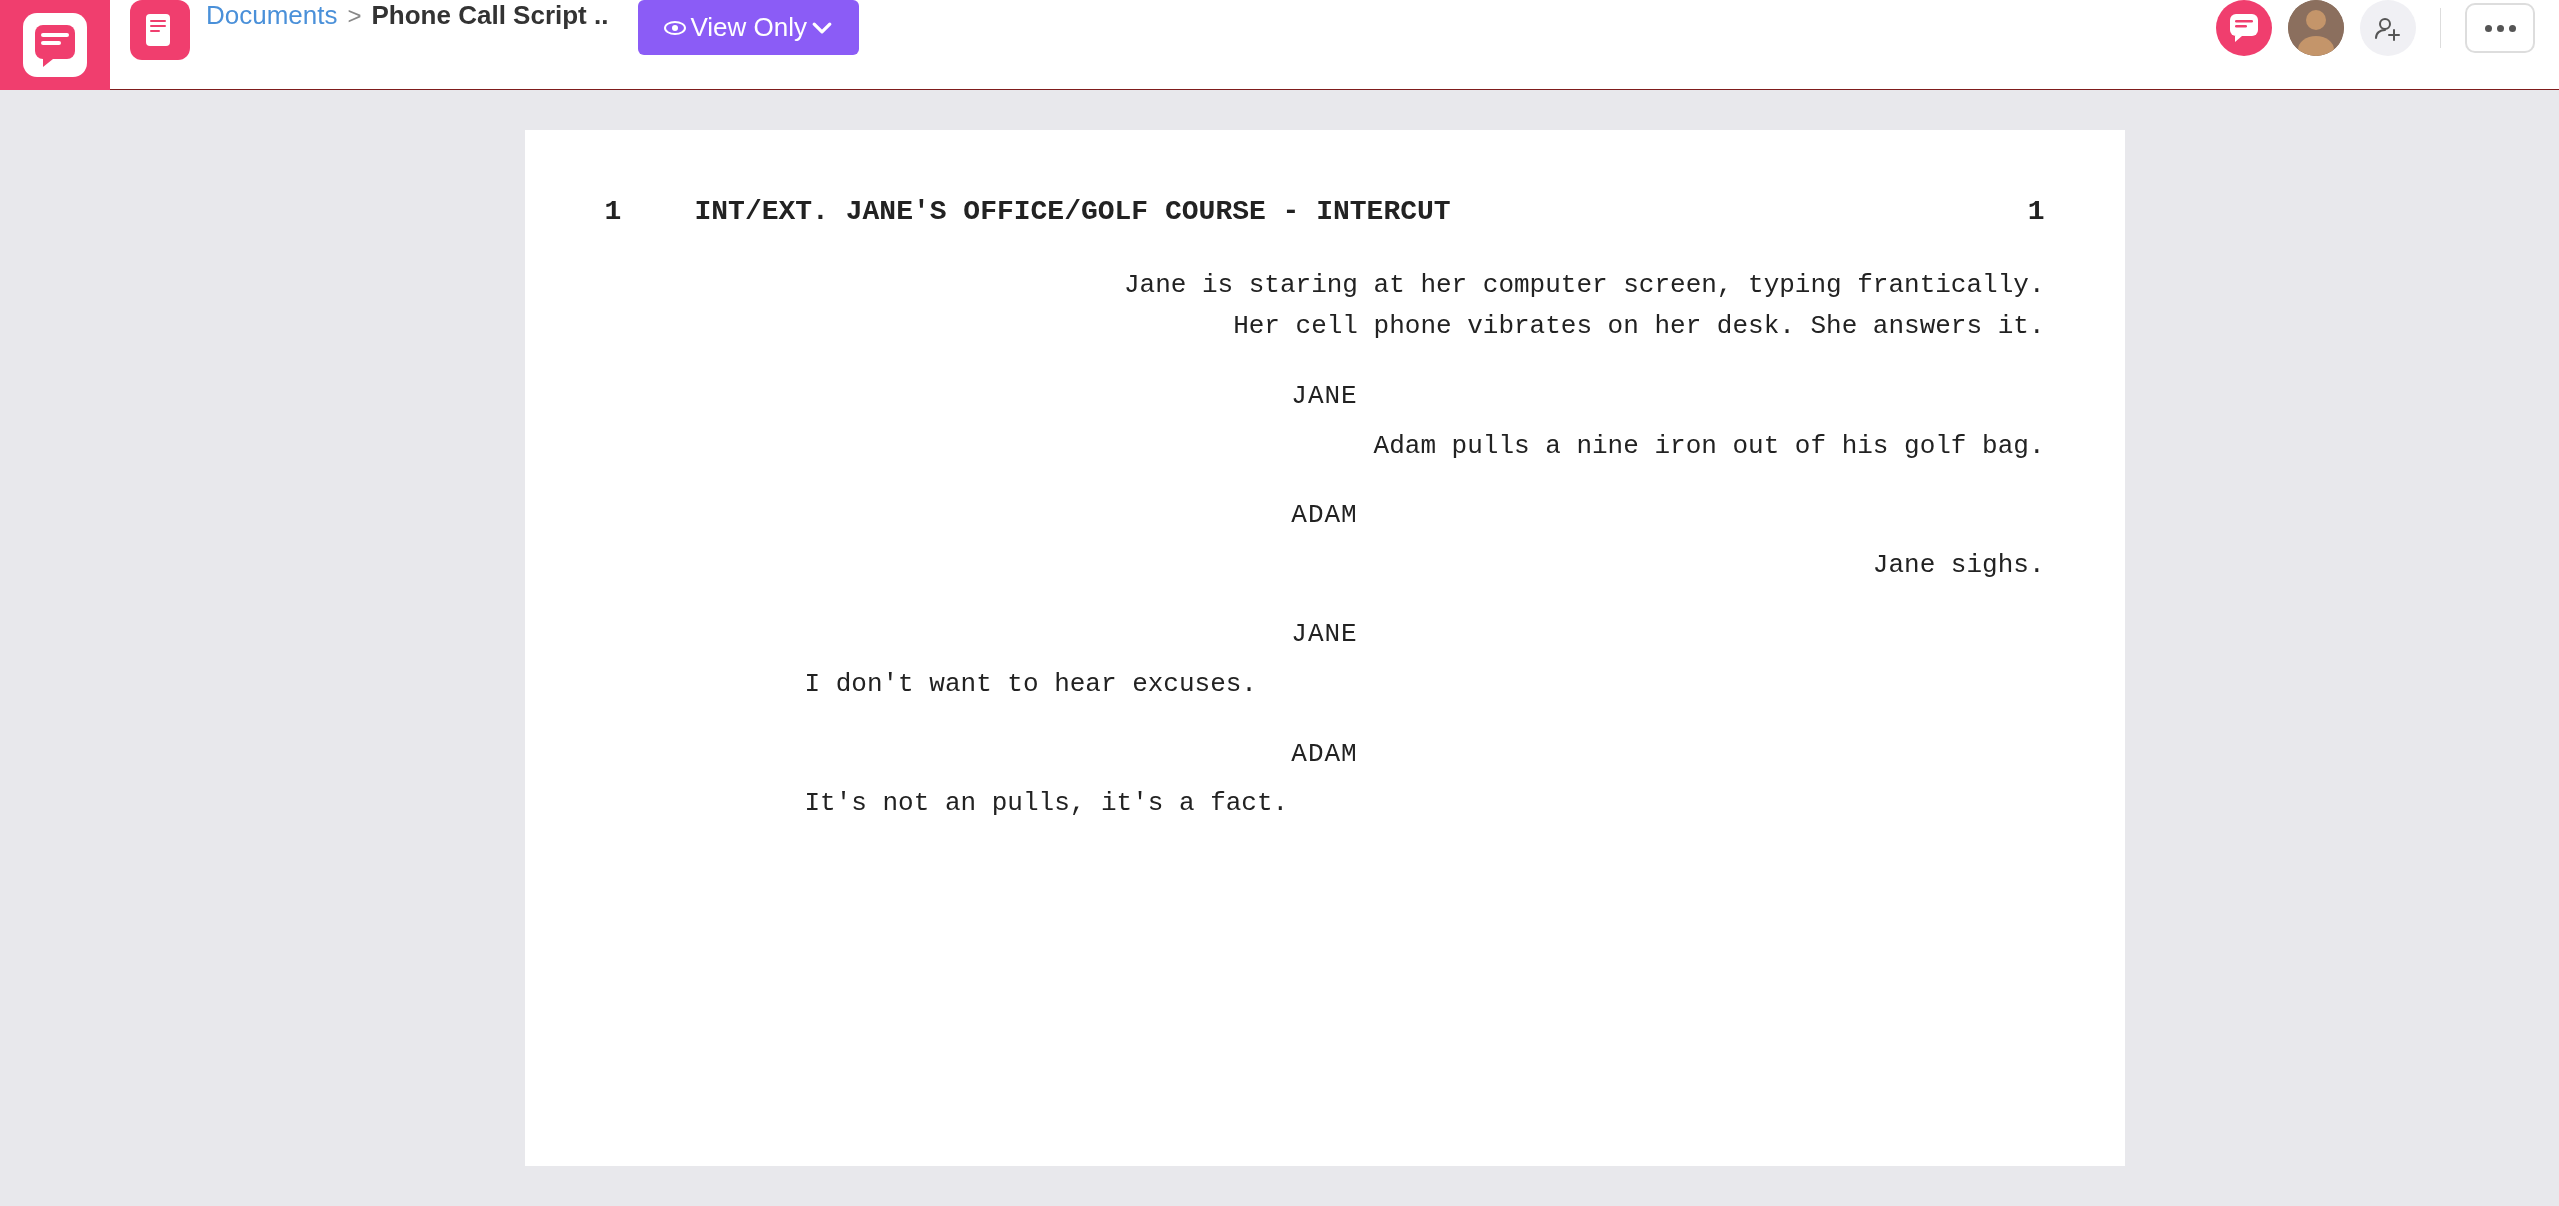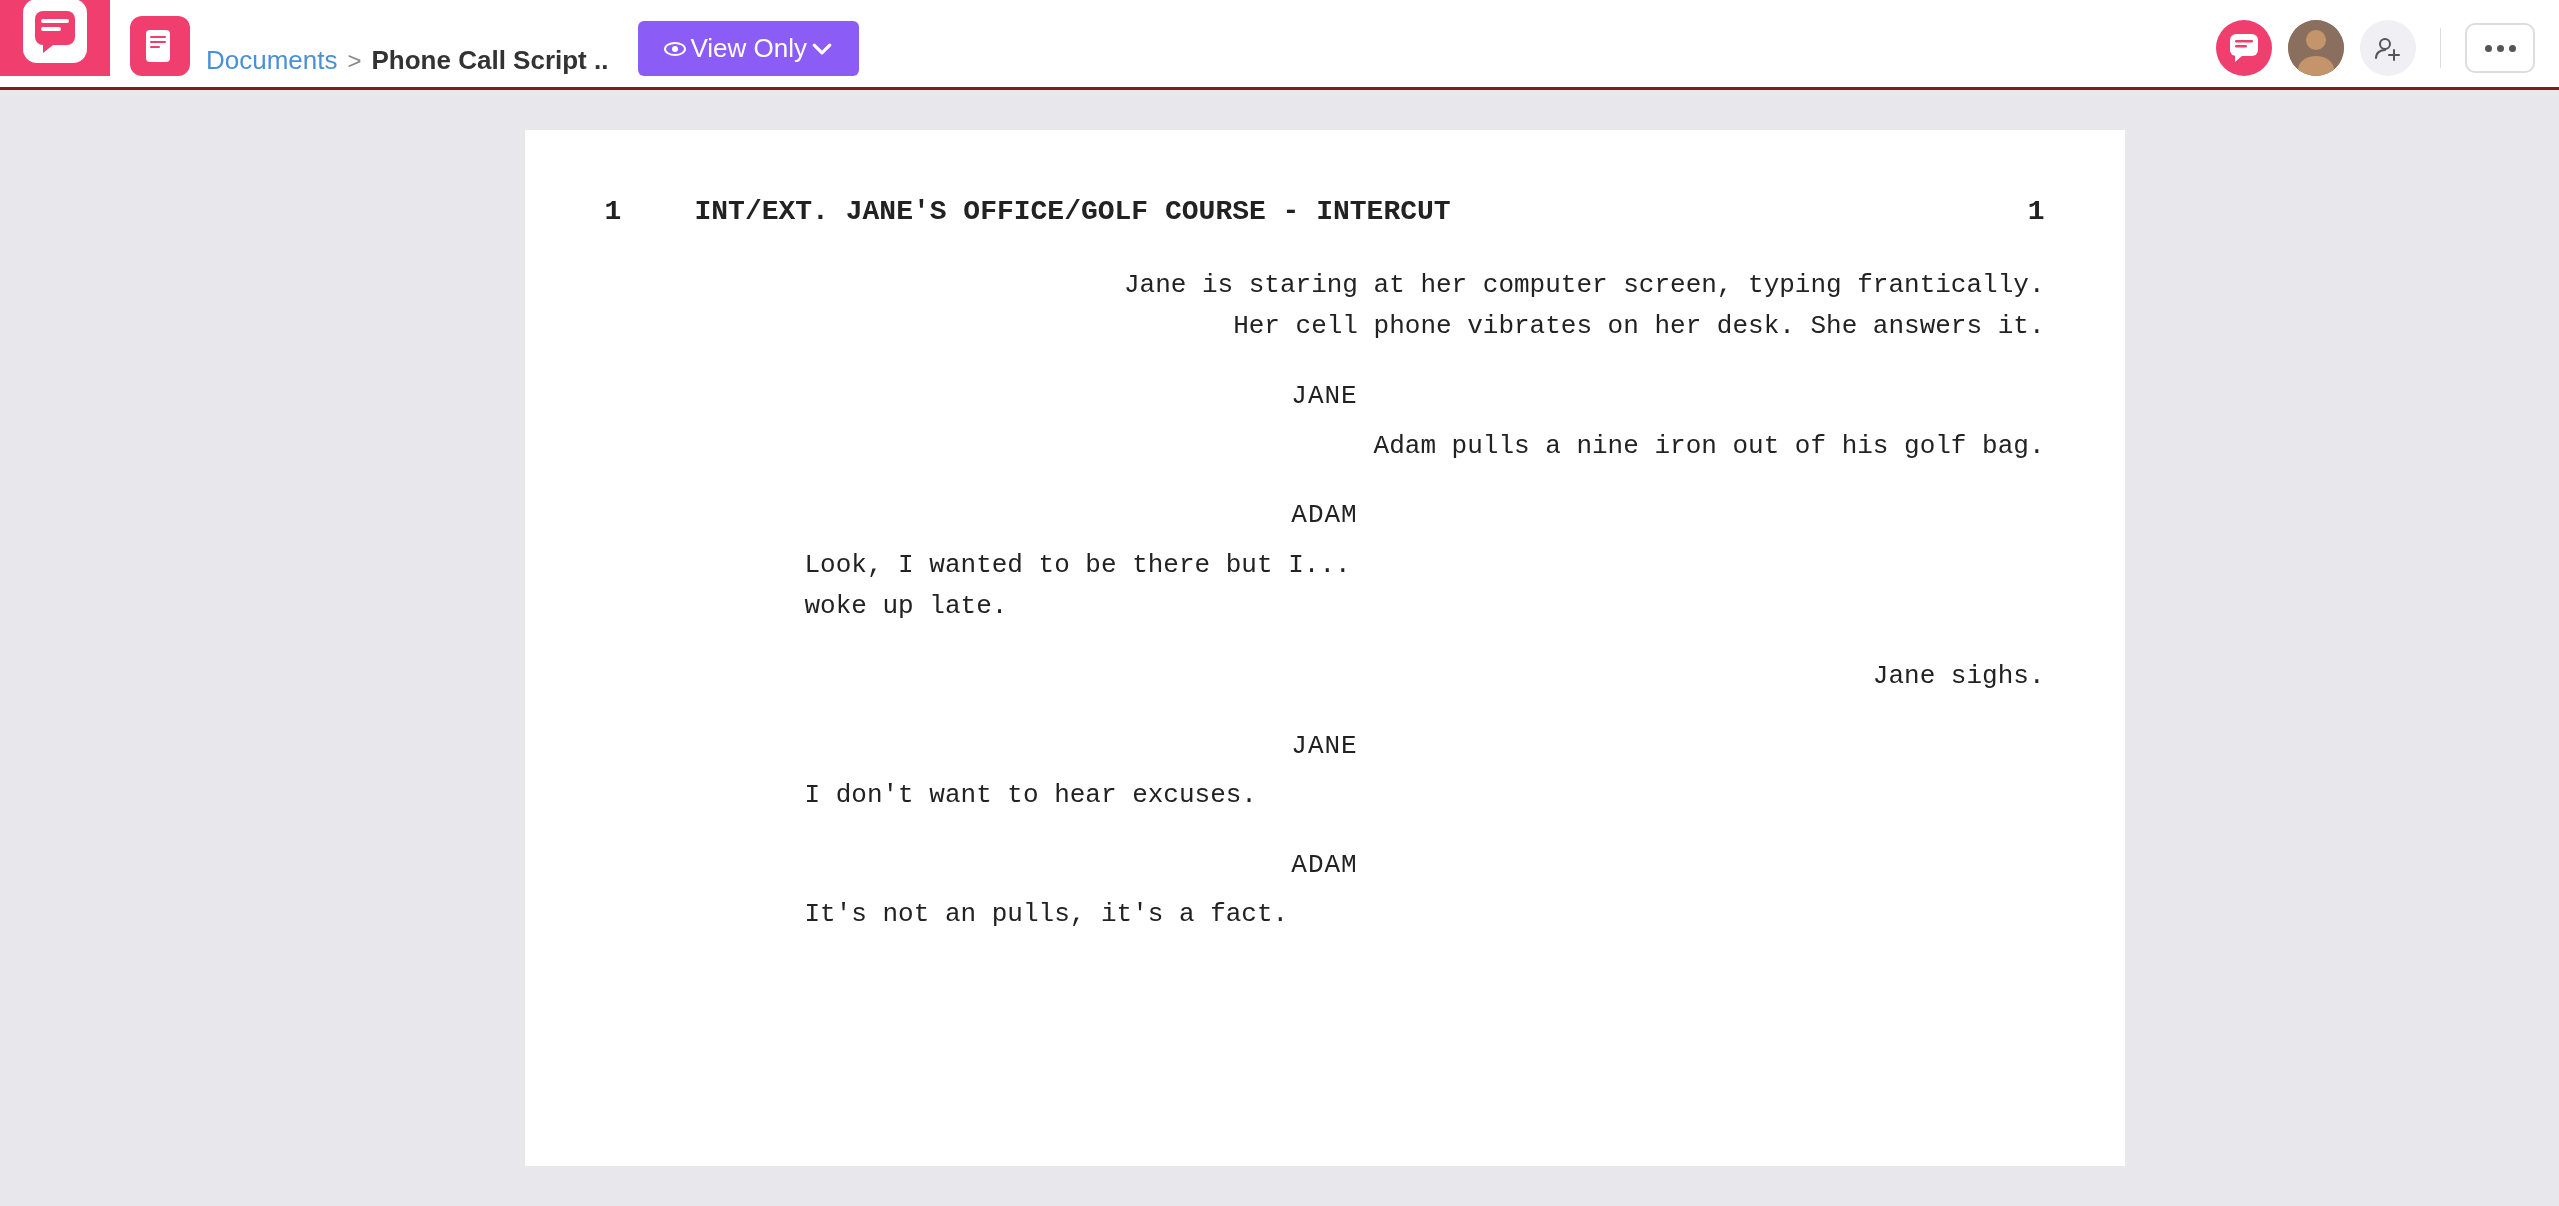--- a/index.html
+++ b/index.html
@@ -14,25 +14,25 @@
       width: 2559px;
       height: 1206px;
       overflow: hidden;
       display: flex;
       flex-direction: column;
     }
 
     
     .topbar {
       display: flex;
-      align-items: flex-end;
+      align-items: flex-start;
       background: #ffffff;
       height: 90px;
-      padding: 11px 24px;
-      border-bottom: 3px solid #7f1d1d;
+      padding: 0 24px;
+      border-bottom: 1px solid #7f1d1d;
       flex-shrink: 0;
       position: relative;
     }
 
     .app-icon-wrapper {
       width: 110px;
       height: 90px;
       background: #f03e6e;
       display: flex;
       align-items: center;
@@ -374,23 +374,20 @@
 
       <div class="action">
         <span>Jane is staring at her computer screen, typing frantically.<br>Her cell phone vibrates on her desk. She answers it.</span>
       </div>
 
       <div class="character-name">JANE</div>
 
       <div class="action">Adam pulls a nine iron out of his golf bag.</div>
 
       <div class="character-name">ADAM</div>
-      <div class="dialogue">
-        <span>Look, I wanted to be there but I...<br>woke up late.</span>
-      </div>
 
       <div class="action">Jane sighs.</div>
 
       <div class="character-name">JANE</div>
       <div class="dialogue">I don't want to hear excuses.</div>
 
       <div class="character-name">ADAM</div>
       <div class="dialogue">It's not an pulls, it's a fact.</div>
 
     </div>

